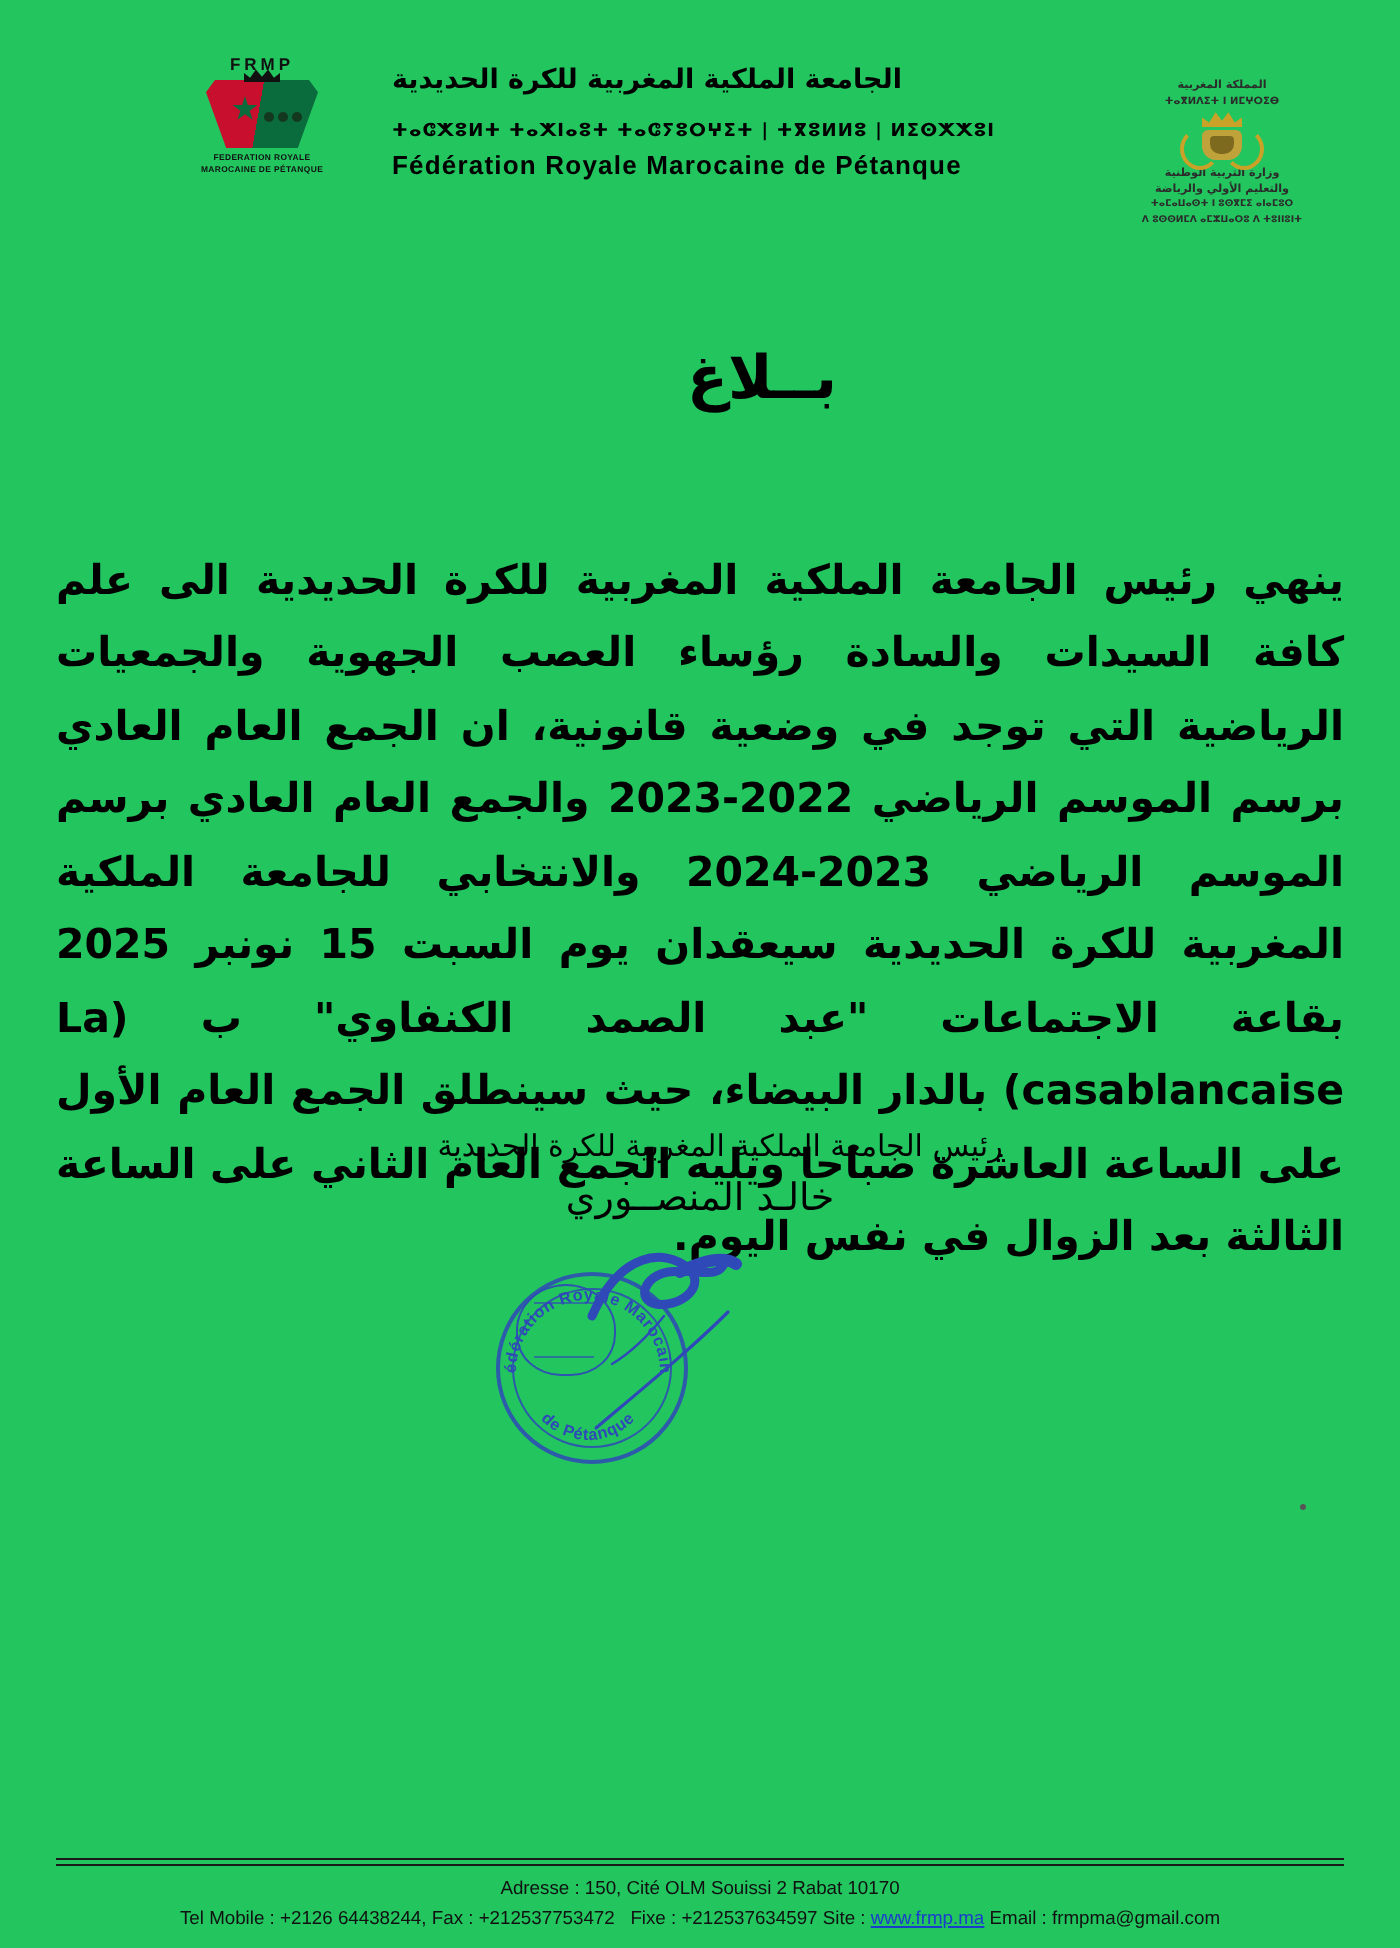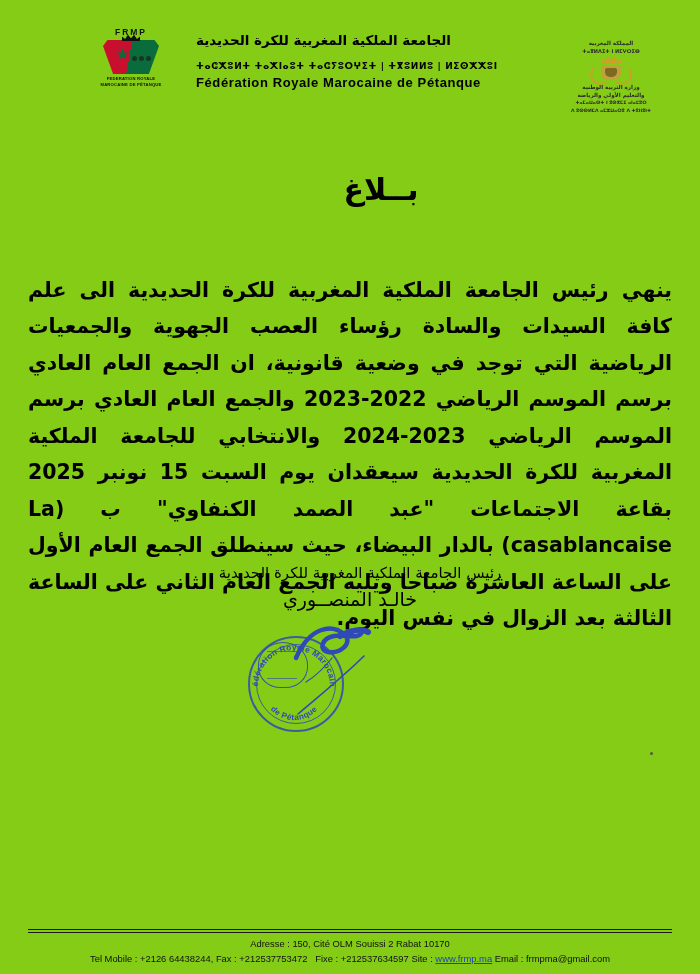--- a/index.html
+++ b/index.html
@@ -13,21 +13,21 @@
     position: relative;
     font-family: "DejaVu Sans", "Liberation Sans", sans-serif;
     color: #000000;
     overflow: hidden;
   }
 
   .page {
     position: relative;
     width: 700px;
     height: 974px;
-    background: #84cc16;
+    background: #22c55e;
   }
 
   
   .letterhead {
     position: absolute;
     top: 18px;
     left: 0;
     width: 700px;
     height: 78px;
     display: flex;

